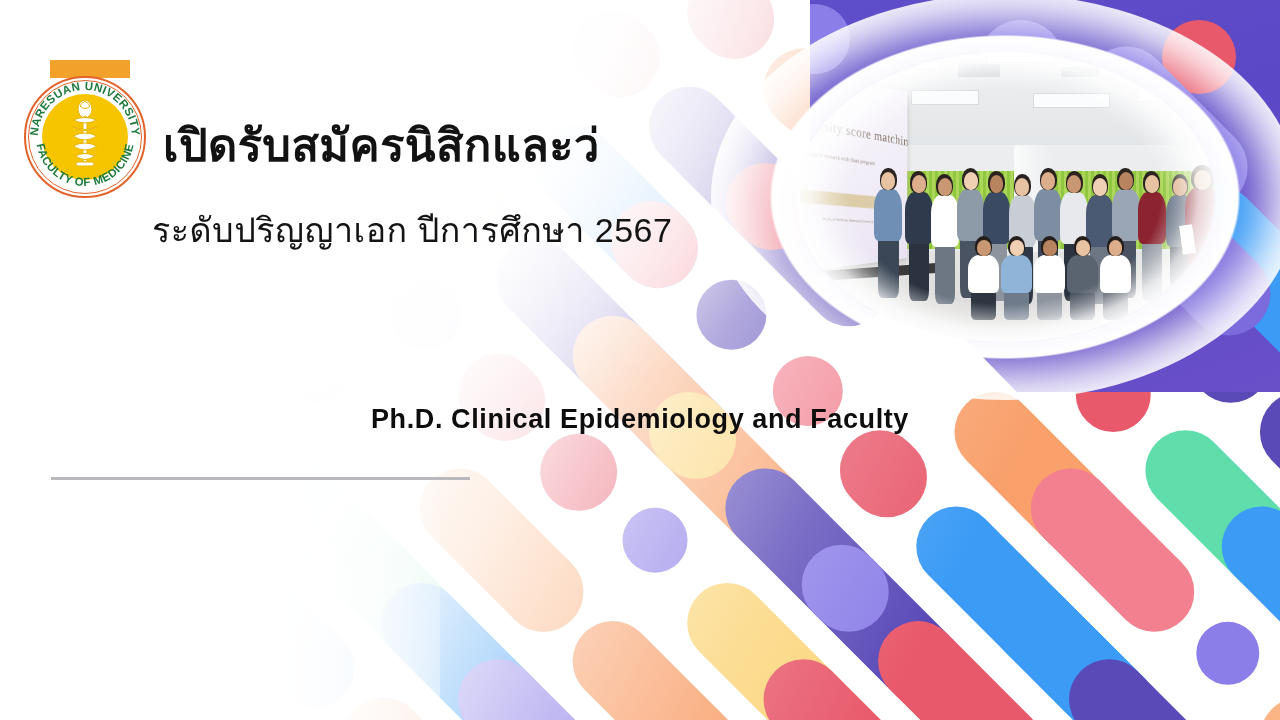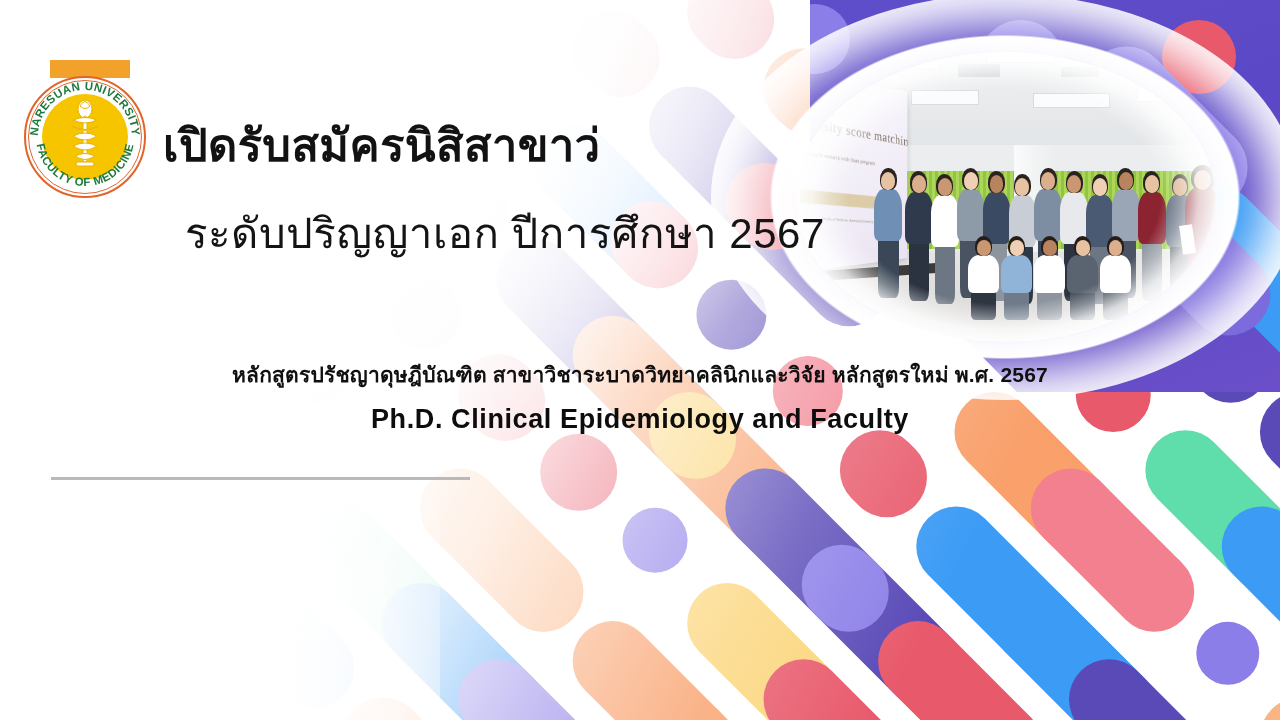--- a/index.html
+++ b/index.html
@@ -175,22 +175,22 @@
   }
   .asclepius{position:absolute;left:26px;top:34px;width:86px;height:86px;}
 
   
   #headline{
     position:absolute;left:163px;top:123px;
     font-size:45px;font-weight:bold;color:#121212;
     letter-spacing:.5px;line-height:1;white-space:nowrap;
   }
   #subhead{
-    position:absolute;left:185px;top:213px;
-    font-size:42px;color:#141414;letter-spacing:.5px;
+    position:absolute;left:152px;top:213px;
+    font-size:34px;color:#141414;letter-spacing:.5px;
     line-height:1;white-space:nowrap;
   }
   #program-th{
     position:absolute;left:0;top:358px;width:1280px;text-align:center;
     font-size:21px;font-weight:bold;color:#101010;
     letter-spacing:.2px;white-space:nowrap;
   }
   #program-en{
     position:absolute;left:0;top:404px;width:1280px;text-align:center;
     font-size:27px;font-weight:bold;color:#0d0d0d;
@@ -507,19 +507,18 @@
         <path d="M31 26 q12 -5 24 0 q-12 6 -24 0 z"></path>
         <path d="M30 32 q13 7 26 0 q-13 9 -26 0 z"></path>
         <path d="M31 42 q12 -6 24 0 q-12 8 -24 0 z"></path>
         <path d="M31 52 q12 -6 24 0 q-12 8 -24 0 z"></path>
         <path d="M33 62 q10 -5 20 0 q-10 7 -20 0 z"></path>
         <rect x="34" y="68" width="18" height="4" rx="2"></rect>
       </g>
     </svg>
   </div>
 
-  <div id="headline">เปิดรับสมัครนิสิสาขาว่</div>
+  <div id="headline">เปิดรับสมัครนิสิกและว่</div>
   <div id="subhead">ระดับปริญญาเอก ปีการศึกษา 2567</div>
-  <div id="program-th">หลักสูตรปรัชญาดุษฎีบัณฑิต สาขาวิชาระบาดวิทยาคลินิกและวิจัย หลักสูตรใหม่ พ.ศ. 2567</div>
   <div id="program-en">Ph.D. Clinical Epidemiology and Faculty</div>
   <div id="divider"></div>
 
 </div>
 
 </body></html>

